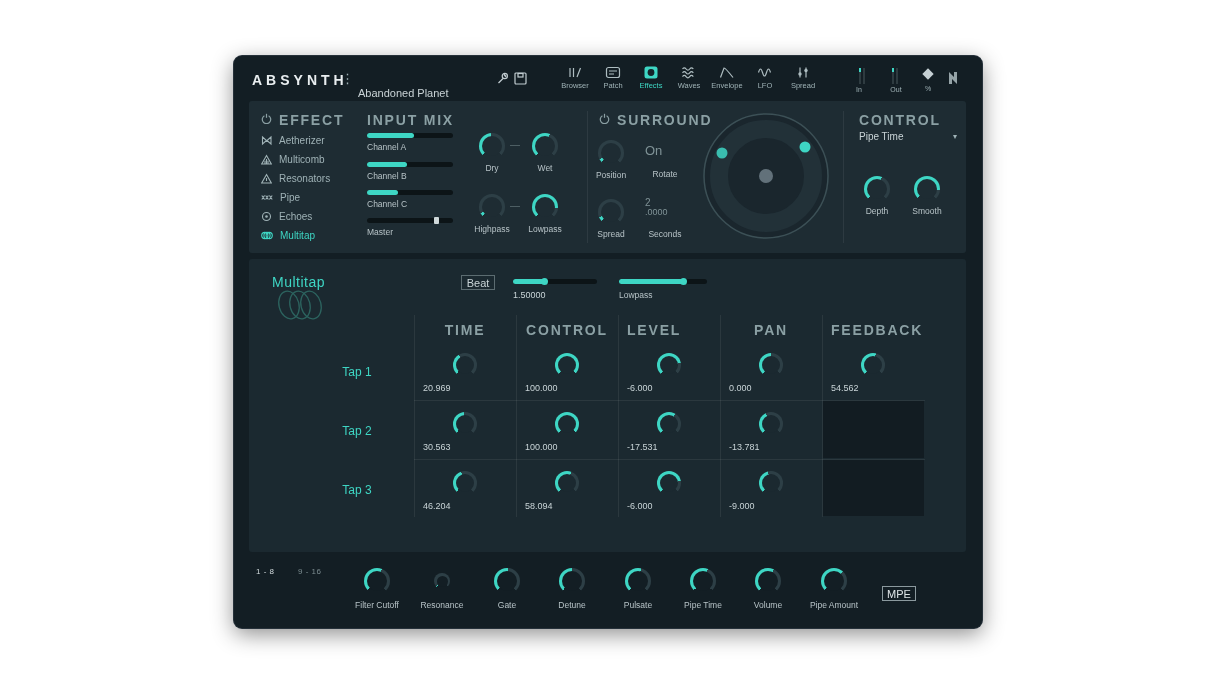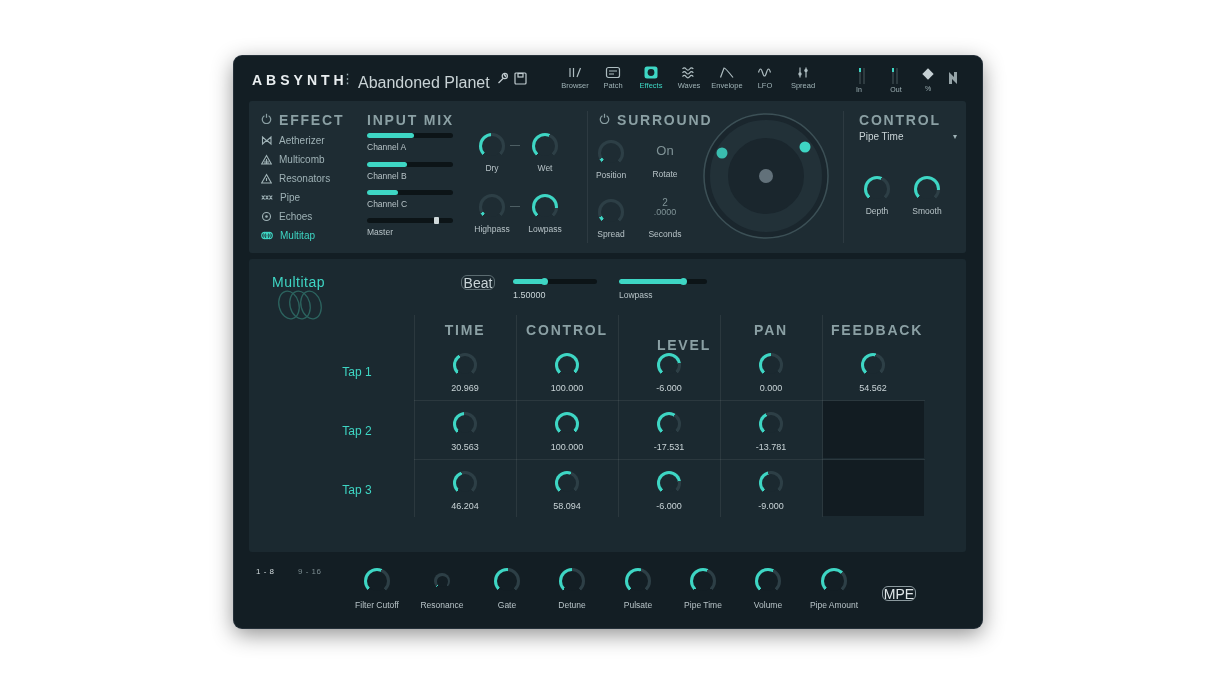--- a/index.html
+++ b/index.html
@@ -12,46 +12,46 @@
   body{width:1214px;height:683px;background:#ffffff;position:relative;overflow:hidden;
        font-family:"Liberation Sans",sans-serif;}
   .abs{position:absolute}
   .window{position:absolute;left:234px;top:56px;width:748px;height:572px;background:var(--win);
           border-radius:8px;box-shadow:0 0 0 1px #26313a,0 6px 22px rgba(0,0,0,.45)}
   .panel{position:absolute;left:15px;width:717px;border-radius:3px}
   .effect-strip{top:45px;height:152px;background:var(--panel)}
   .mt-panel{top:203px;height:293px;background:var(--panel2)}
   .sec{position:absolute;font-size:14px;letter-spacing:1.8px;color:#8ba0a4;font-weight:700;white-space:nowrap}
   .lbl{position:absolute;font-size:8.5px;color:#b7c3c7;text-align:center;white-space:nowrap}
-  .val{position:absolute;font-size:9px;color:#c9d4d7;text-align:center;white-space:nowrap}
+  .val{position:absolute;font-size:9px;color:#c9d4d7;text-align:left;white-space:nowrap}
   .dim{color:#7f9296}
   .knob{position:absolute;border-radius:50%;
         background:conic-gradient(from 225deg,var(--accent) calc(var(--arc,0)*2.7deg),#2d3f46 calc(var(--arc,0)*2.7deg) 270deg,transparent 270deg)}
   .knob::after{content:"";position:absolute;inset:3px;border-radius:50%;background:var(--face,#1b2930)}
   .k26{width:26px;height:26px}
   .k24{width:24px;height:24px}
   .k16{width:16px;height:16px}
   .k16::after{inset:2.5px}
   .effect-strip .knob{--face:#1e2c33}
   .mt-panel .knob{--face:#1b2930}
   .macro .knob{--face:#131e24}
   .slider{position:absolute;height:5px;background:#0c1417;border-radius:2.5px}
   .slider .fill{position:absolute;left:0;top:0;bottom:0;background:var(--accent);border-radius:2.5px}
   .slider .fill.nofill{background:transparent}
   .slider .thumb{position:absolute;right:-3px;top:-1px;width:7px;height:7px;border-radius:50%;background:var(--accent)}
   .slider .thumb.light{background:#cfd8da;width:5px;height:7px;border-radius:1px;top:-1px}
   .dash{position:absolute;width:10px;height:1px;background:#4d5e63}
   .vline{position:absolute;width:1px;background:rgba(255,255,255,.07)}
   .hline{position:absolute;height:1px;background:rgba(255,255,255,.07)}
   .dis{position:absolute;background:rgba(8,13,17,.45)}
-  .btn{position:absolute;border:1px solid #5c6c71;border-radius:6px;color:#c9d4d7;font-size:14px;
+  .btn{position:absolute;border:1px solid #5c6c71;border-radius:0;color:#c9d4d7;font-size:11px;
        display:flex;align-items:center;justify-content:center;background:transparent;cursor:pointer}
   .logo{position:absolute;left:18px;top:16px;font-size:14px;font-weight:700;letter-spacing:4px;color:#e9eef0}
   .menu-dots{position:absolute;left:107px;top:15px;font-size:13px;color:#9fb2b6;cursor:pointer}
-  .patch-name{position:absolute;left:124px;top:18px;font-size:16px;color:#c9d3d6;cursor:pointer}
+  .patch-name{position:absolute;left:124px;top:31px;font-size:11px;color:#c9d3d6;cursor:pointer}
   .hicon{position:absolute;top:15px;cursor:pointer}
   .hicon svg{stroke:#c2cdd1;fill:none;stroke-width:1.2}
   .tab{position:absolute;top:10px;width:38px;text-align:center;cursor:pointer}
   .tab svg{display:block;margin:0 auto;stroke:#aebdc1;fill:none;stroke-width:1.2}
   .tab .tl{display:block;margin-top:2px;font-size:7.5px;color:#9fb2b6}
   .tab.active .tl{color:var(--accent)}
   .fx-item{position:absolute;left:12px;display:flex;align-items:center;gap:7px;height:16px;
            color:#9fb2b6;font-size:10px;cursor:pointer;white-space:nowrap}
   .fx-item svg{stroke:currentColor;fill:none;stroke-width:1.1}
   .fx-item.sel{color:var(--accent)}
@@ -304,21 +304,21 @@
 
     <div class="slider" style="left:370px;top:20px;width:88px">
       <div class="fill" style="width: 74%;">
           <span class="thumb"></span>
         </div>
     </div>
     <div class="lbl" style="left:370px;top:31px;text-align:left">Lowpass</div>
 
     <div class="sec" style="left:174px;top:63px;width:84px;text-align:center">TIME</div>
     <div class="sec" style="left:276px;top:63px;width:84px;text-align:center">CONTROL</div>
-    <div class="sec" style="left:378px;top:78px;width:84px;text-align:right">LEVEL</div>
+    <div class="sec" style="left:378px;top:63px;width:84px;text-align:left">LEVEL</div>
     <div class="sec" style="left:480px;top:63px;width:84px;text-align:center">PAN</div>
     <div class="sec" style="left:582px;top:63px;width:84px;">FEEDBACK</div>
 
     <div class="vline" style="left:165px;top:56px;height:202px"></div>
     <div class="vline" style="left:267px;top:56px;height:202px"></div>
     <div class="vline" style="left:369px;top:56px;height:202px"></div>
     <div class="vline" style="left:471px;top:56px;height:202px"></div>
     <div class="vline" style="left:573px;top:56px;height:202px"></div>
     <div class="hline" style="left:165px;top:141px;width:511px"></div>
     <div class="hline" style="left:165px;top:200px;width:511px"></div>

